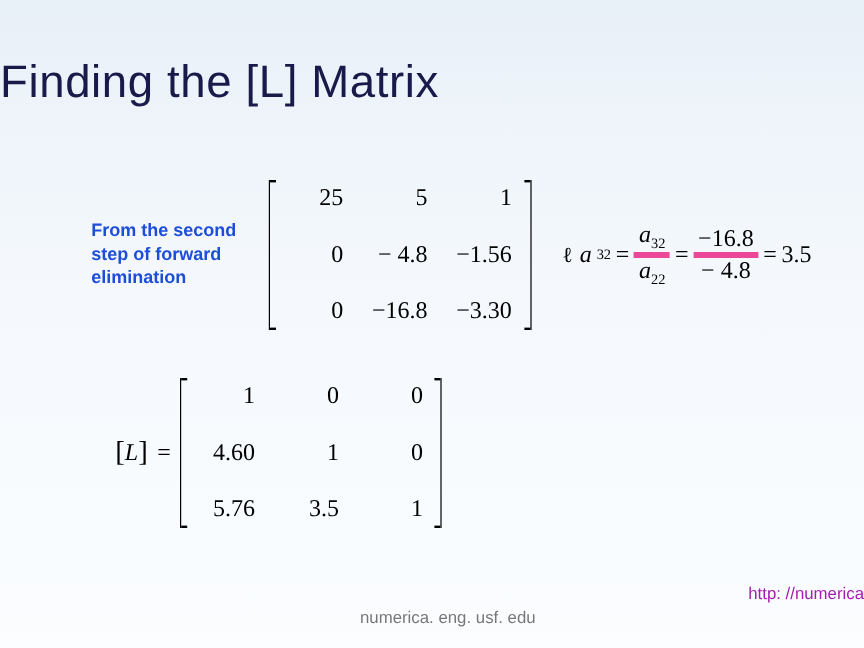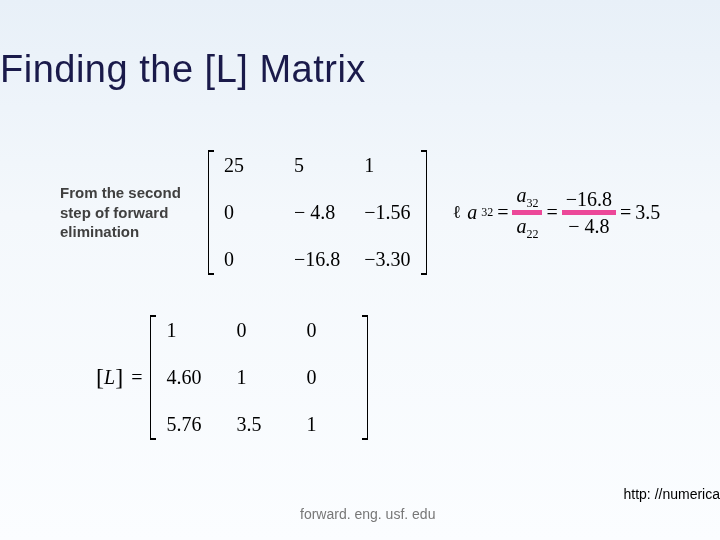--- a/index.html
+++ b/index.html
@@ -28,21 +28,22 @@
     display: flex;
     align-items: center;
     gap: 18px;
   }
   .caption {
     font-family: Arial, sans-serif;
     font-weight: 700;
     font-size: 15px;
     line-height: 1.3;
     width: 130px;
-    color: #404040;
+    color: #1d4ed8;
+    margin-left: 16px;
   }
   .mtx {
     display: flex;
     align-items: stretch;
     font-family: "Times New Roman", serif;
     font-size: 20px;
   }
   .br {
     width: 6px;
     position: relative;
@@ -59,21 +60,21 @@
   .br-l::after { bottom: 0; }
   .br-r { border-right: 1.5px solid #000; }
   .br-r::before { top: 0; }
   .br-r::after { bottom: 0; }
   .grid3 {
     display: grid;
     grid-template-columns: repeat(3, auto);
     column-gap: 26px;
     row-gap: 8px;
     padding: 4px 10px;
-    text-align: left;
+    text-align: right;
     gap: 24px;
   }
   .grid3 > span { min-width: 46px; }
   .eq {
     display: flex;
     align-items: center;
     font-family: "Times New Roman", serif;
     font-size: 20px;
     gap: 4px;
     margin-left: 8px;
@@ -112,21 +113,21 @@
     font-family: Arial, sans-serif;
     font-size: 14px;
     color: #777;
   }
   .footer-r {
     position: absolute;
     bottom: 38px;
     right: 0;
     font-family: Arial, sans-serif;
     font-size: 14px;
-    color: #000000;
+    color: #a21caf;
   }
   .lglyph {
     font-size: 18px;
     margin-right: 2px;
   }
 </style>
 </head>
 <body>
 
 <div class="title">Finding the [L] Matrix</div>
@@ -190,14 +191,14 @@
         <span>5.76</span>
         <span>3.5</span>
         <span>1</span>
       </div>
       <div class="br br-r"></div>
     </div>
   </div>
 
 </div>
 
-<div class="footer-l">forward. eng. usf. edu</div>
+<div class="footer-l">numerica. eng. usf. edu</div>
 <div class="footer-r">http: //numerica</div>
 
 </body></html>

